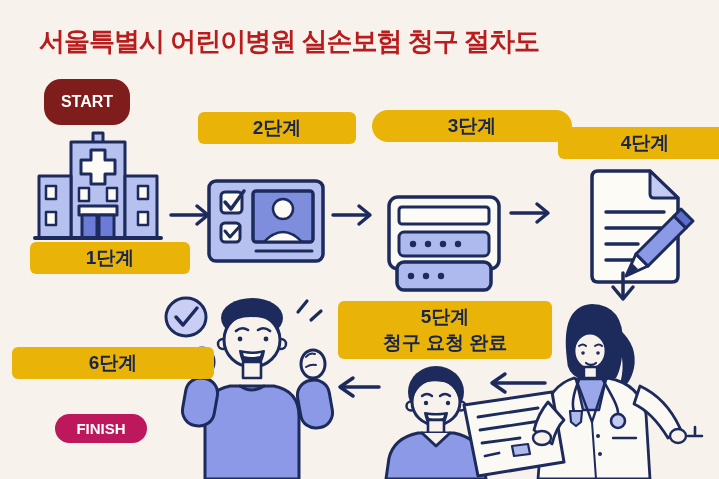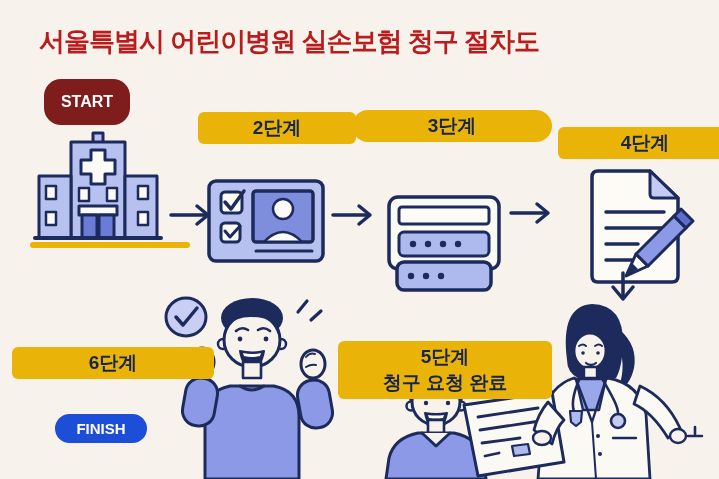--- a/index.html
+++ b/index.html
@@ -9,31 +9,31 @@
   }
   .title {
     position:absolute; top:24px; left:0; right:0; text-align:left;
     font-size:26px; font-weight:800; color:#b91c1c; letter-spacing:-1px;padding-left:39px;
   }
   .badge {
     position:absolute; display:flex; align-items:center; justify-content:center;
     color:#ffffff; font-weight:700; border-radius:17px; z-index:6;
   }
   .badge-start { left:44px; top:79px; width:86px; height:46px; background:#7f1d1d; font-size:16px; }
-  .badge-finish { left:55px; top:414px; width:92px; height:29px; background:#1d4ed8; font-size:15px; }
+  .badge-finish { left:55px; top:414px; width:92px; height:29px; background:#be185d; font-size:15px; }
   .step-label {
     position:absolute; text-align:center; color:#17254f; font-weight:800;
     font-size:19px; line-height:26px; background:#eab308; border-radius:6px;
     padding:3px 12px; z-index:5;
   }
   .lbl-1 { left:30px;  top:242px; width:136px; }
   .lbl-2 { left:198px; top:112px; width:134px; }
-  .lbl-3 { left:352px; top:110px; width:176px;border-radius:27px; }
+  .lbl-3 { left:372px; top:110px; width:176px;border-radius:27px; }
   .lbl-4 { left:558px; top:127px; width:150px; }
-  .lbl-5 { left:338px; top:301px; width:190px;margin-top:40px; }
+  .lbl-5 { left:338px; top:301px; width:190px; }
   .lbl-6 { left:12px;  top:347px; width:178px; }
   .step-label span { display:block; }
   .abs { position:absolute; }
   svg { display:block; }
 </style>
 </head>
 <body>
 
 <div class="canvas">
 
@@ -58,20 +58,21 @@
         <rect x="13" y="82" width="10" height="13"></rect>
         <rect x="105" y="82" width="10" height="13"></rect>
       </g>
       <rect x="46" y="76" width="38" height="9" fill="#fdfbf6"></rect>
       <rect x="49" y="85" width="15" height="23" fill="#6b7bd6"></rect>
       <rect x="66" y="85" width="15" height="23" fill="#6b7bd6"></rect>
       <line x1="2" y1="108" x2="128" y2="108" stroke-width="4"></line>
     </g>
   </svg>
   <div class="step-label lbl-1">
+    <span>1단계</span>
   </div>
 
   <svg class="abs" style="left:168px; top:202px;" width="46" height="26" viewBox="0 0 46 26">
     <g stroke="#1d2a5c" stroke-width="3.5" fill="none" stroke-linecap="round" stroke-linejoin="round">
       <path d="M3 13 H38"></path>
         <path d="M29 4 L40 13 L29 22"></path>
     </g>
   </svg>
 
   <div class="step-label lbl-2">

